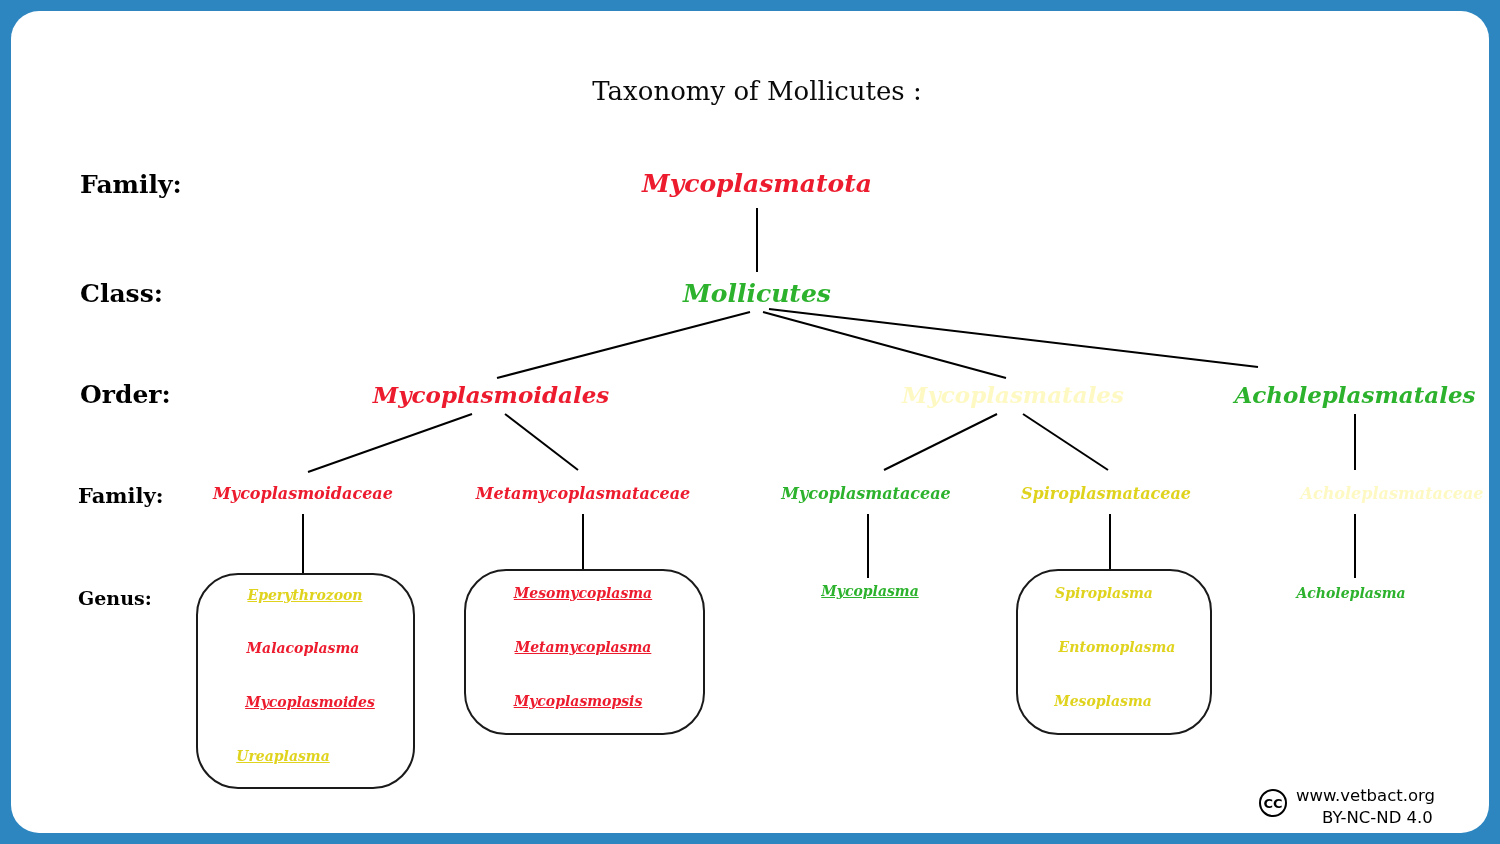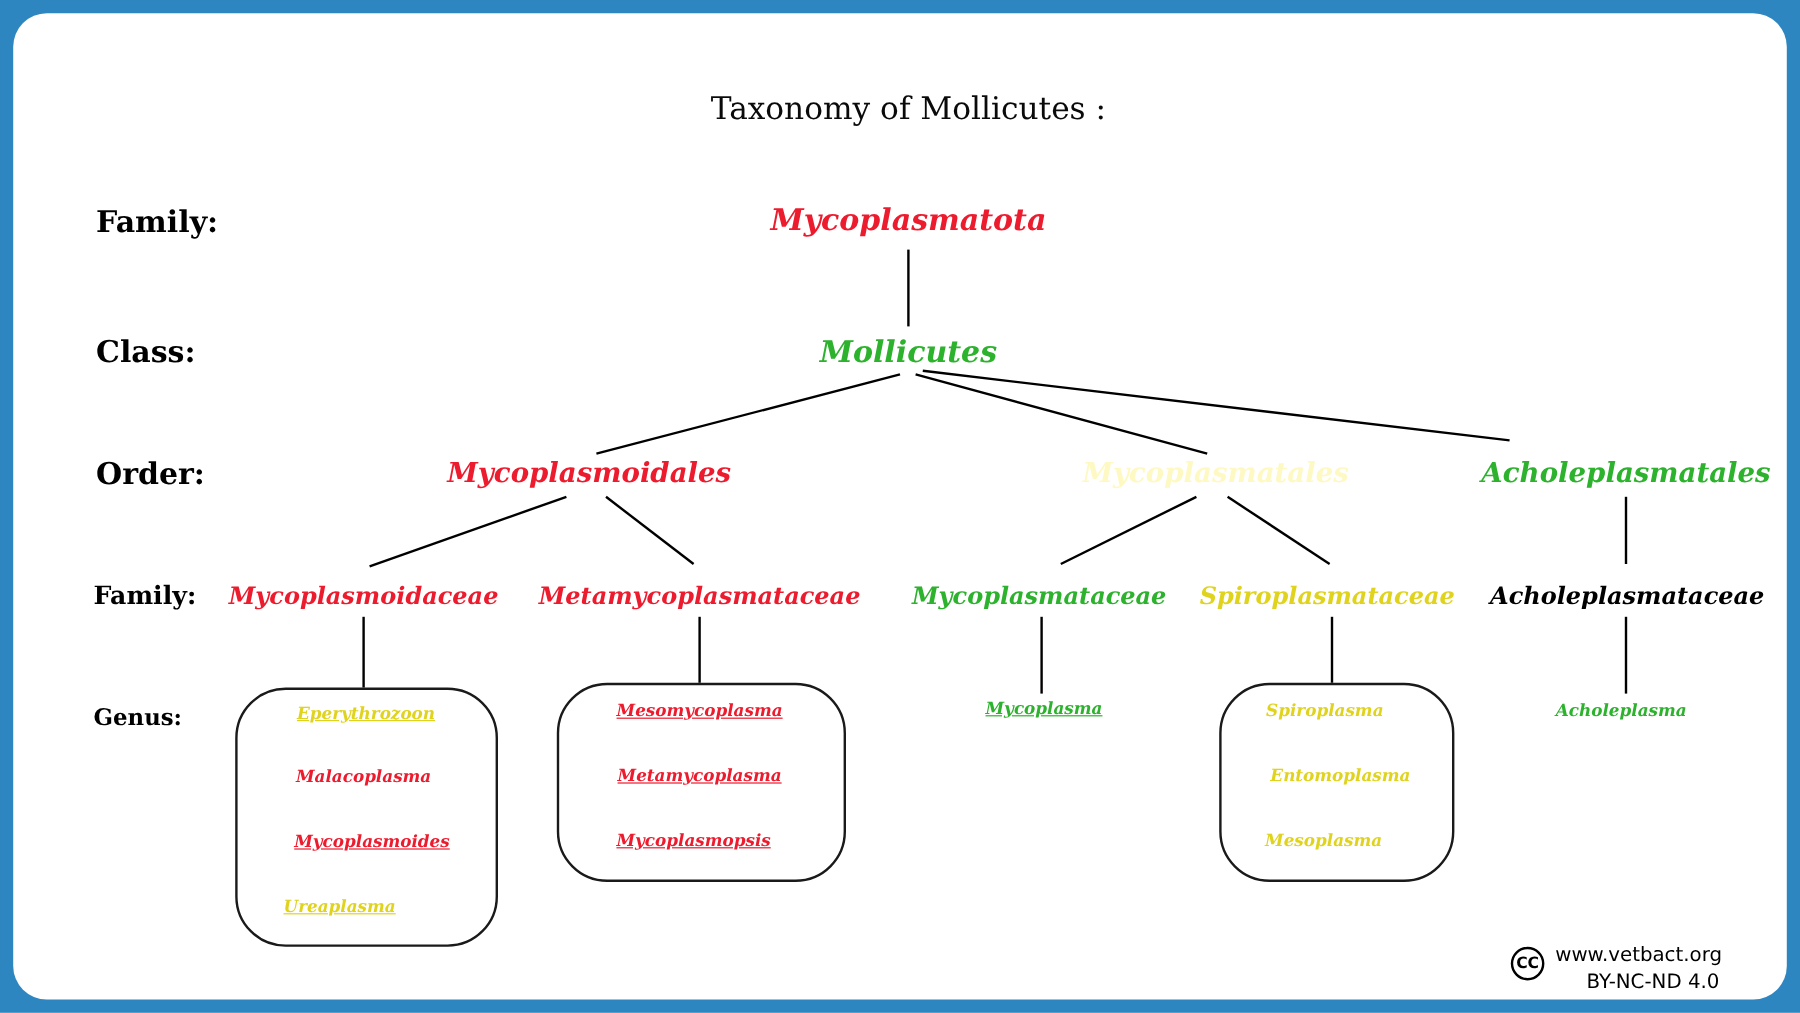--- a/index.html
+++ b/index.html
@@ -10,21 +10,21 @@
   .abs { position:absolute; white-space:nowrap; }
   .cx { transform:translateX(-50%); }
   .title { font-size:26px; font-weight:normal; color:#0a0a0a; }
   .row-label { font-weight:bold; color:#000; }
   .rl-lg { font-size:25px; }
   .rl-md { font-size:21px; }
   .rl-sm { font-size:19px; }
   .taxon { font-weight:bold; font-style:italic; }
   .top-taxon { font-size:25px; }
   .order { font-size:23px; }
-  .family { font-size:20px; }
+  .family { font-size:16px; }
   .genus { font-size:14px; }
   .connectors { position:absolute; left:0; top:0; pointer-events:none; }
   .genus-box { position:absolute; border:2px solid #1a1a1a; border-radius:42px; background:transparent; }
   .cc-badge { position:absolute; width:28px; height:28px; border:2.5px solid #000; border-radius:50%;
               display:flex; align-items:center; justify-content:center;
               font-family:"DejaVu Sans","Liberation Sans",sans-serif; font-weight:bold; font-size:13px; color:#000; }
   .footer-text { font-family:"DejaVu Sans","Liberation Sans",sans-serif; font-size:16.5px; color:#000; }
 </style>
 </head>
 <body>
@@ -63,21 +63,21 @@
   <div class="abs cx taxon top-taxon" style="left: 757px; top: 279px; color: rgb(44, 178, 44);">Mollicutes</div>
 
   <div class="abs cx taxon order" style="left: 491px; top: 381px; color: rgb(237, 27, 46);">Mycoplasmoidales</div>
   <div class="abs cx taxon order" style="left: 1013px; top: 381px; color: #fef9c3;">Mycoplasmatales</div>
   <div class="abs cx taxon order" style="left: 1355px; top: 381px; color: rgb(44, 178, 44);">Acholeplasmatales</div>
 
   <div class="abs cx taxon family" style="left: 303px; top: 484px; color: rgb(237, 27, 46);">Mycoplasmoidaceae</div>
   <div class="abs cx taxon family" style="left: 583px; top: 484px; color: rgb(237, 27, 46);">Metamycoplasmataceae</div>
   <div class="abs cx taxon family" style="left: 866px; top: 484px; color: rgb(44, 178, 44);">Mycoplasmataceae</div>
   <div class="abs cx taxon family" style="left: 1106px; top: 484px; color: rgb(224, 211, 30);">Spiroplasmataceae</div>
-  <div class="abs cx taxon family" style="left: 1356px; top: 484px; color: #000000;">Acholeplasmataceae</div>
+  <div class="abs cx taxon family" style="left: 1392px; top: 484px; color: #fef9c3;">Acholeplasmataceae</div>
 
   <div class="genus-box" style="left:196px; top:573px; width:219px; height:216px;"></div>
   <div class="genus-box" style="left:464px; top:569px; width:241px; height:166px;"></div>
   <div class="genus-box" style="left:1016px; top:569px; width:196px; height:166px;"></div>
 
   <div class="abs cx taxon genus" style="left: 305px; top: 587px; color: rgb(224, 211, 30); text-decoration: underline;">Eperythrozoon</div>
   <div class="abs cx taxon genus" style="left: 303px; top: 640px; color: rgb(237, 27, 46);">Malacoplasma</div>
   <div class="abs cx taxon genus" style="left: 310px; top: 694px; color: rgb(237, 27, 46); text-decoration: underline;">Mycoplasmoides</div>
   <div class="abs cx taxon genus" style="left: 283px; top: 748px; color: rgb(224, 211, 30); text-decoration: underline;">Ureaplasma</div>
 

